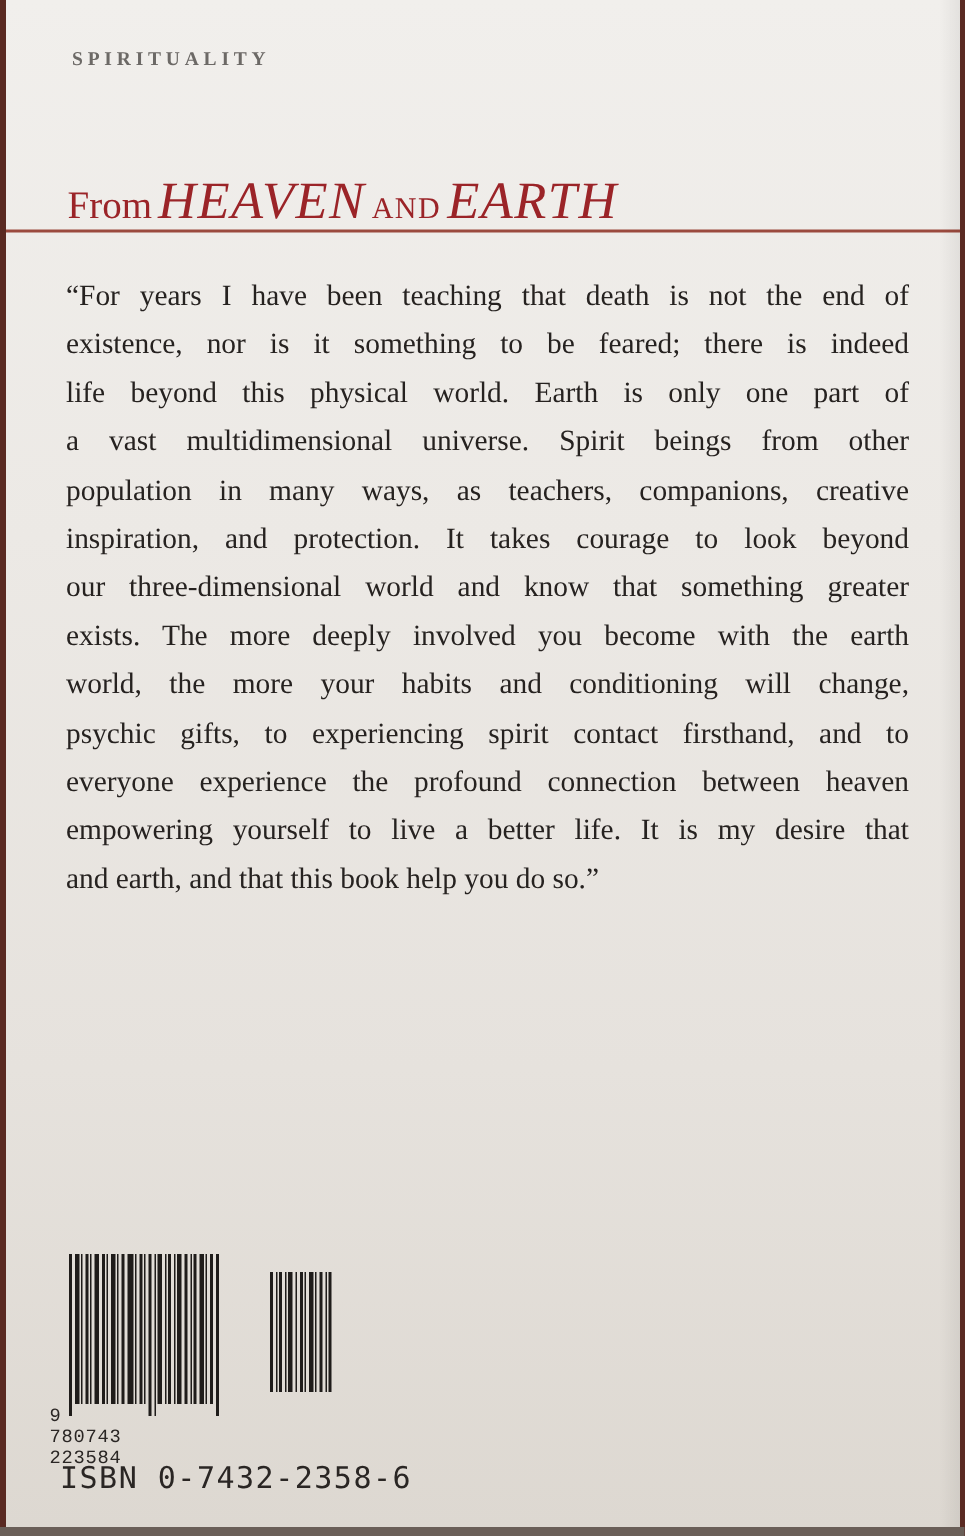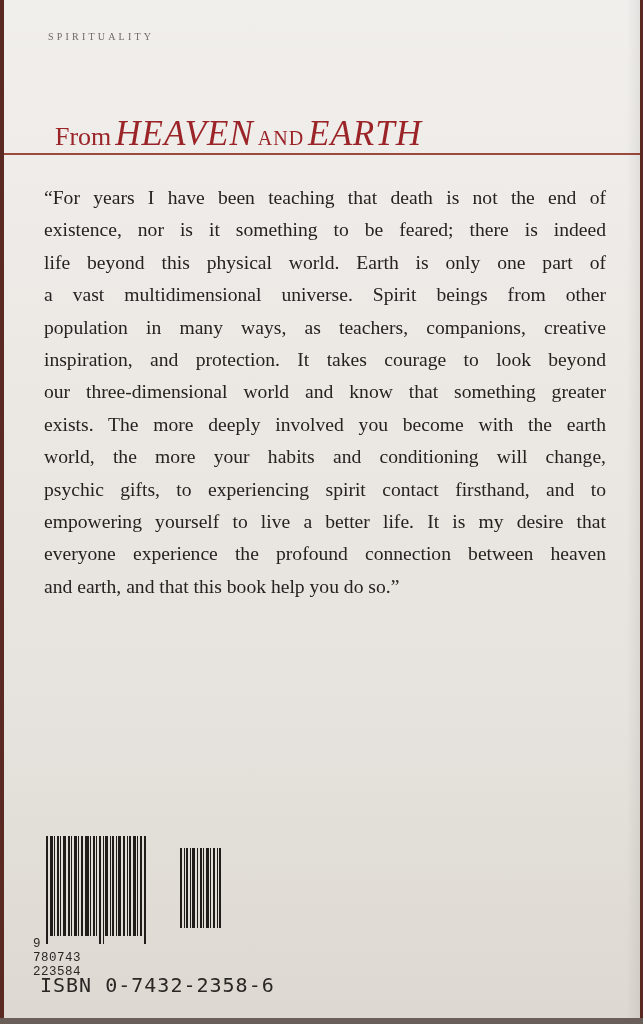--- a/index.html
+++ b/index.html
@@ -13,24 +13,24 @@
       position: absolute; left: 4px; top: 0; width: 636px; height: 1018px;
       background: linear-gradient(180deg, #f1efec 0%, #ece9e5 35%, #e6e2dd 70%, #ddd8d1 100%);
       overflow: hidden;
     }
     .cover::after {
       content: ""; position: absolute; right: 0; top: 0; bottom: 0; width: 14px;
       background: linear-gradient(90deg, rgba(0,0,0,0) 0%, rgba(0,0,0,0.06) 100%);
     }
     .category {
       position: absolute; left: 44px; top: 31px;
-      font-size: 10px; letter-spacing: 3.2px; color: #6c6966;
+      font-size: 13px; letter-spacing: 3.2px; color: #6c6966; font-weight: bold;
     }
     .title-row {
-      position: absolute; left: 0; top: 110px; width: 540px; height: 44px; margin-left: 10px;
+      position: absolute; left: 0; top: 110px; width: 540px; height: 44px;
     }
     .title {
       position: absolute; left: 41px; top: 4px; white-space: nowrap;
       color: #9b2428;
     }
     .title .from { font-size: 26px; }
     .title .big { font-size: 35px; font-style: italic; letter-spacing: 1px; }
     .title .and { font-size: 20px; letter-spacing: 1px; }
     .rule {
       position: absolute; left: 0; top: 153px; width: 640px; height: 1.5px;
@@ -80,22 +80,22 @@
     <span class="line">“For years I have been teaching that death is not the end of</span>
     <span class="line">existence, nor is it something to be feared; there is indeed</span>
     <span class="line">life beyond this physical world. Earth is only one part of</span>
     <span class="line">a vast multidimensional universe. Spirit beings from other</span>
     <span class="line">population in many ways, as teachers, companions, creative</span>
     <span class="line">inspiration, and protection. It takes courage to look beyond</span>
     <span class="line">our three-dimensional world and know that something greater</span>
     <span class="line">exists. The more deeply involved you become with the earth</span>
     <span class="line">world, the more your habits and conditioning will change,</span>
     <span class="line">psychic gifts, to experiencing spirit contact firsthand, and to</span>
+    <span class="line">everyone experience the profound connection between heaven</span>
     <span class="line">empowering yourself to live a better life. It is my desire that</span>
-    <span class="line">everyone experience the profound connection between heaven</span>
     <span class="line last">and earth, and that this book help you do so.”</span>
   </div>
 
   <div class="barcode-wrap">
     <div class="bars" style="left:6px; top:0;">
       <span style="width:2px;height:108px"></span>
         <span style="width:3px;height:100px"></span>
         <span style="width:1px;height:100px"></span>
       <span style="width:2px;height:100px"></span>
         <span style="width:1px;height:100px"></span>

